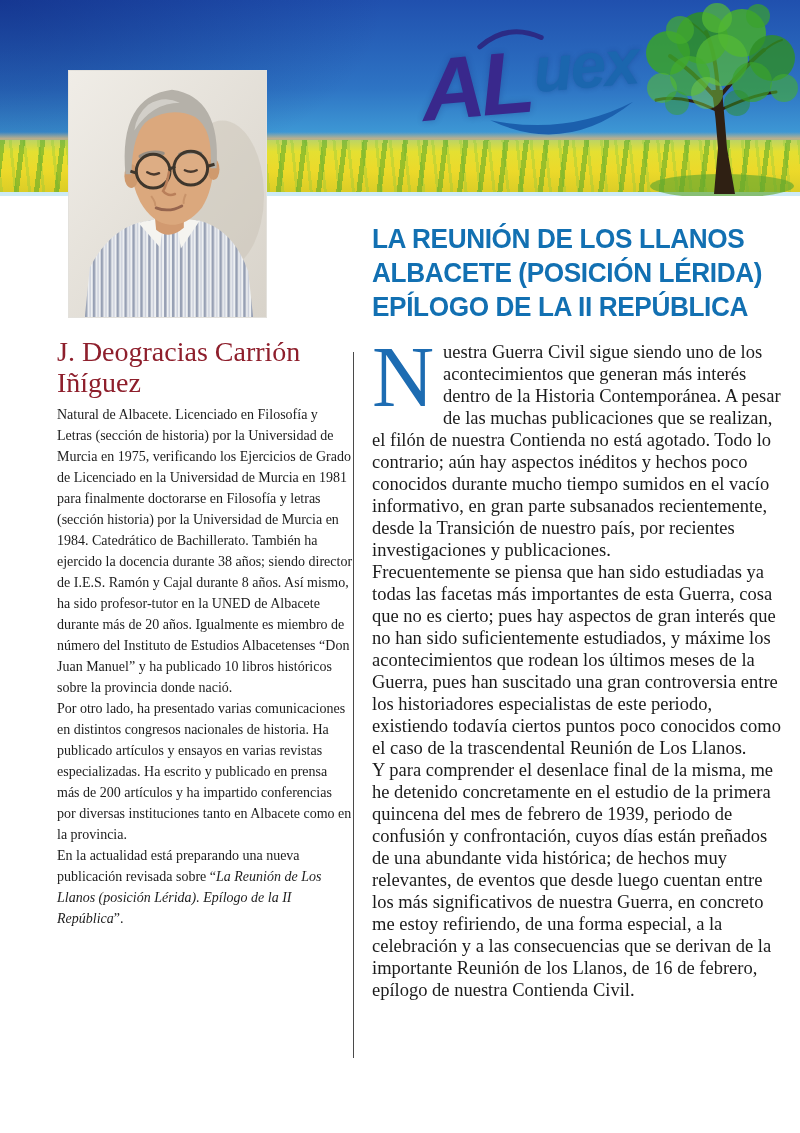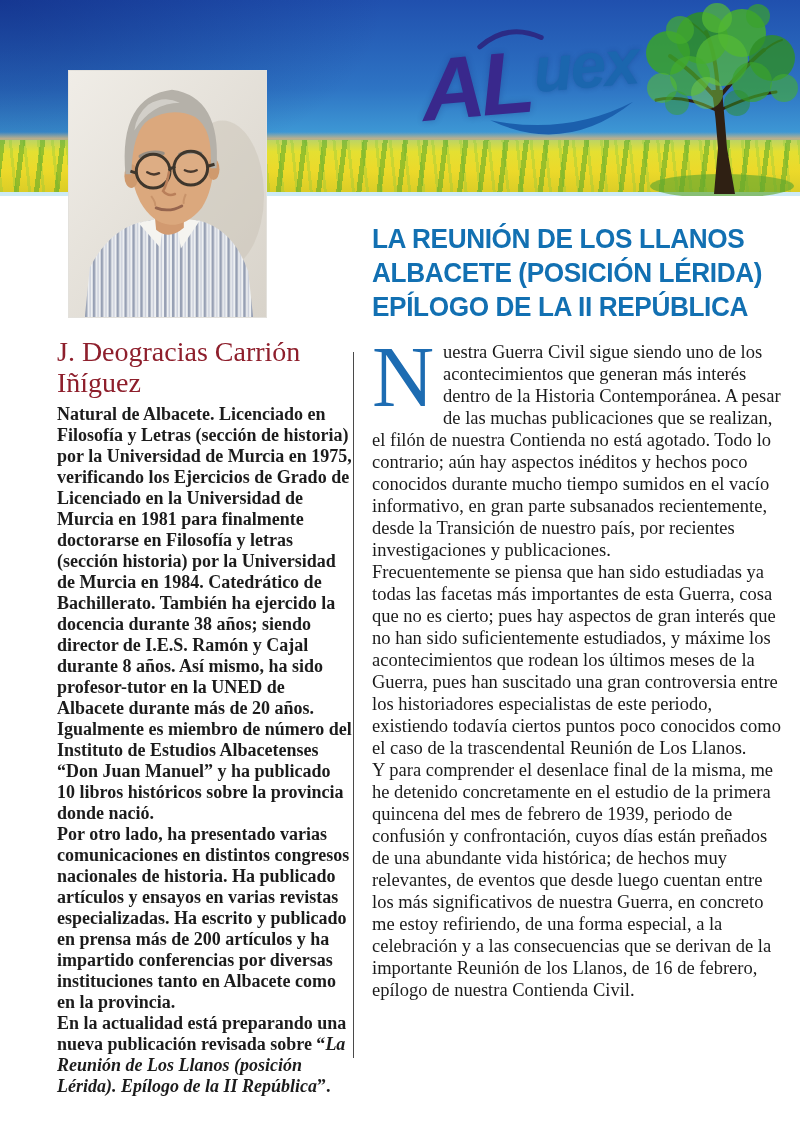--- a/index.html
+++ b/index.html
@@ -72,21 +72,21 @@
   }
   .title .t-line{display:block;}
 
   
   .left-col{position:absolute;left:57px;top:336px;width:296px;}
   .author-name{
     font-size:28px;line-height:31px;color:var(--name_red);
     margin:0 0 6px 0;font-weight:normal;
   }
   .bio p{
-    margin:0;font-size:18px;line-height:21px;color:#1c1c1c;text-align:left;font-weight:bold;
+    margin:0;font-size:14px;line-height:21px;color:#1c1c1c;text-align:left;
   }
   .bio .it{font-style:italic;margin-top:44px;}
 
   .divider{
     position:absolute;left:353px;top:352px;width:1px;height:706px;background:#4a4a4a;
   }
 
   .right-col{position:absolute;left:372px;top:341px;width:412px;}
   .right-col p{margin:0;font-size:18.5px;line-height:22px;color:#1b1b1b;text-align:left;}
   .dropcap{

